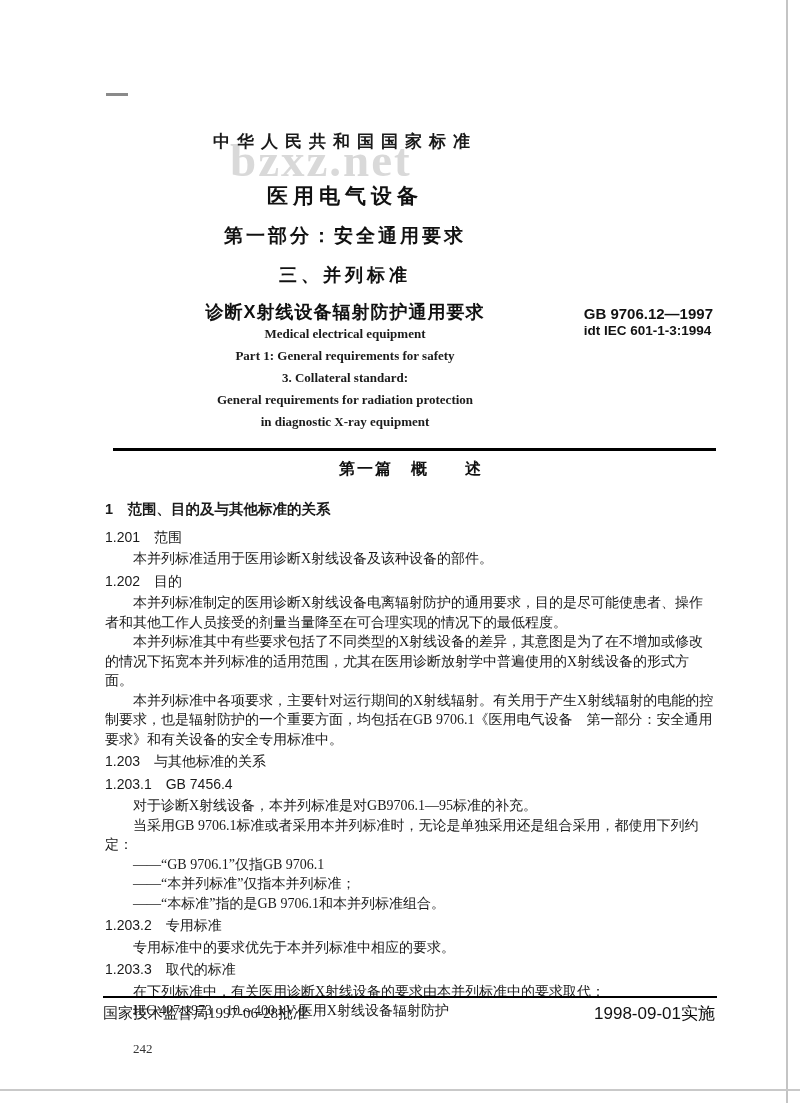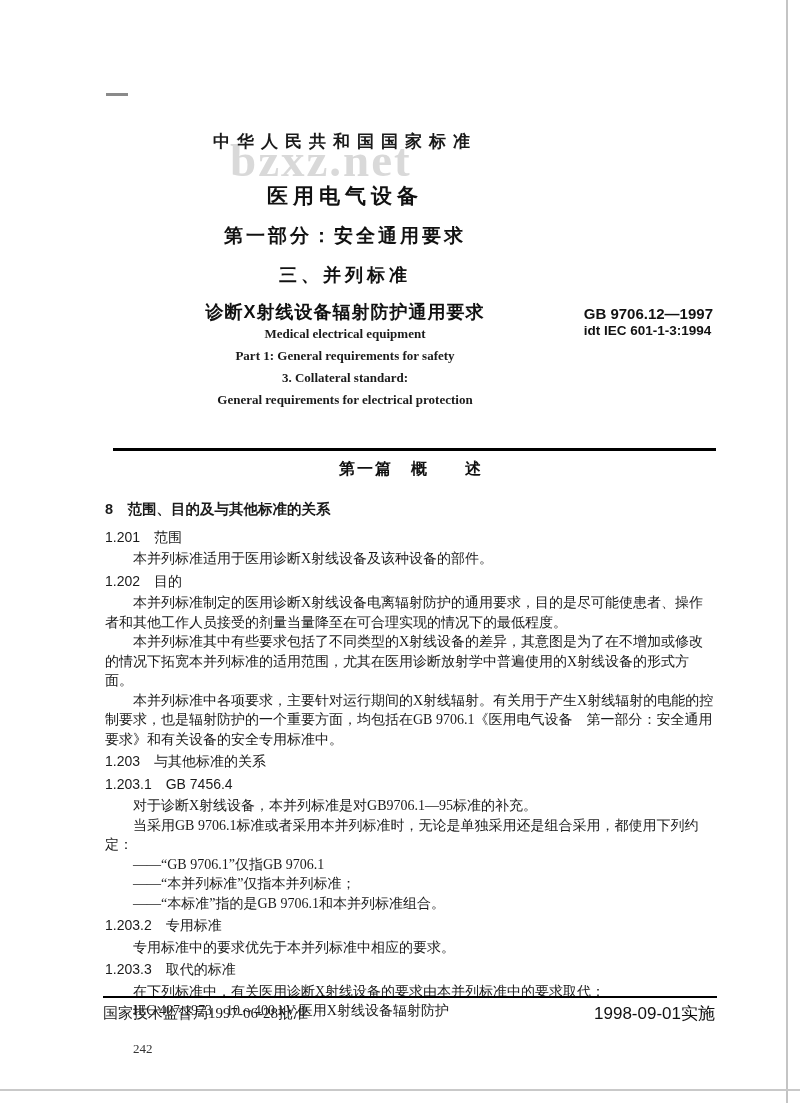--- a/index.html
+++ b/index.html
@@ -104,29 +104,30 @@
 
     <div class="std-no">
       <div class="no1">GB 9706.12—1997</div>
       <div class="no2">idt IEC 601-1-3:1994</div>
     </div>
 
     <div class="title-en">
       <div>Medical electrical equipment</div>
       <div>Part 1: General requirements for safety</div>
       <div>3. Collateral standard:</div>
-      <div>General requirements for electrical protection</div>
+      <div>General requirements for radiation protection</div>
+      <div>in diagnostic X-ray equipment</div>
     </div>
 
     <div class="rule-1"></div>
 
     <div class="part-heading">第一篇　概　　述</div>
 
     <div class="doc-body">
-        <div class="block h1">8　范围、目的及与其他标准的关系</div>
+        <div class="block h1">1　范围、目的及与其他标准的关系</div>
         <div class="block h2">1.201　范围</div>
         <div class="block p">本并列标准适用于医用诊断X射线设备及该种设备的部件。</div>
         <div class="block h2">1.202　目的</div>
         <div class="block p">本并列标准制定的医用诊断X射线设备电离辐射防护的通用要求，目的是尽可能使患者、操作者和其他工作人员接受的剂量当量降至在可合理实现的情况下的最低程度。</div>
         <div class="block p">本并列标准其中有些要求包括了不同类型的X射线设备的差异，其意图是为了在不增加或修改的情况下拓宽本并列标准的适用范围，尤其在医用诊断放射学中普遍使用的X射线设备的形式方面。</div>
         <div class="block p">本并列标准中各项要求，主要针对运行期间的X射线辐射。有关用于产生X射线辐射的电能的控制要求，也是辐射防护的一个重要方面，均包括在GB 9706.1《医用电气设备　第一部分：安全通用要求》和有关设备的安全专用标准中。</div>
         <div class="block h2">1.203　与其他标准的关系</div>
         <div class="block h2">1.203.1　GB 7456.4</div>
         <div class="block p">对于诊断X射线设备，本并列标准是对GB9706.1—95标准的补充。</div>
         <div class="block p">当采用GB 9706.1标准或者采用本并列标准时，无论是单独采用还是组合采用，都使用下列约定：</div>

